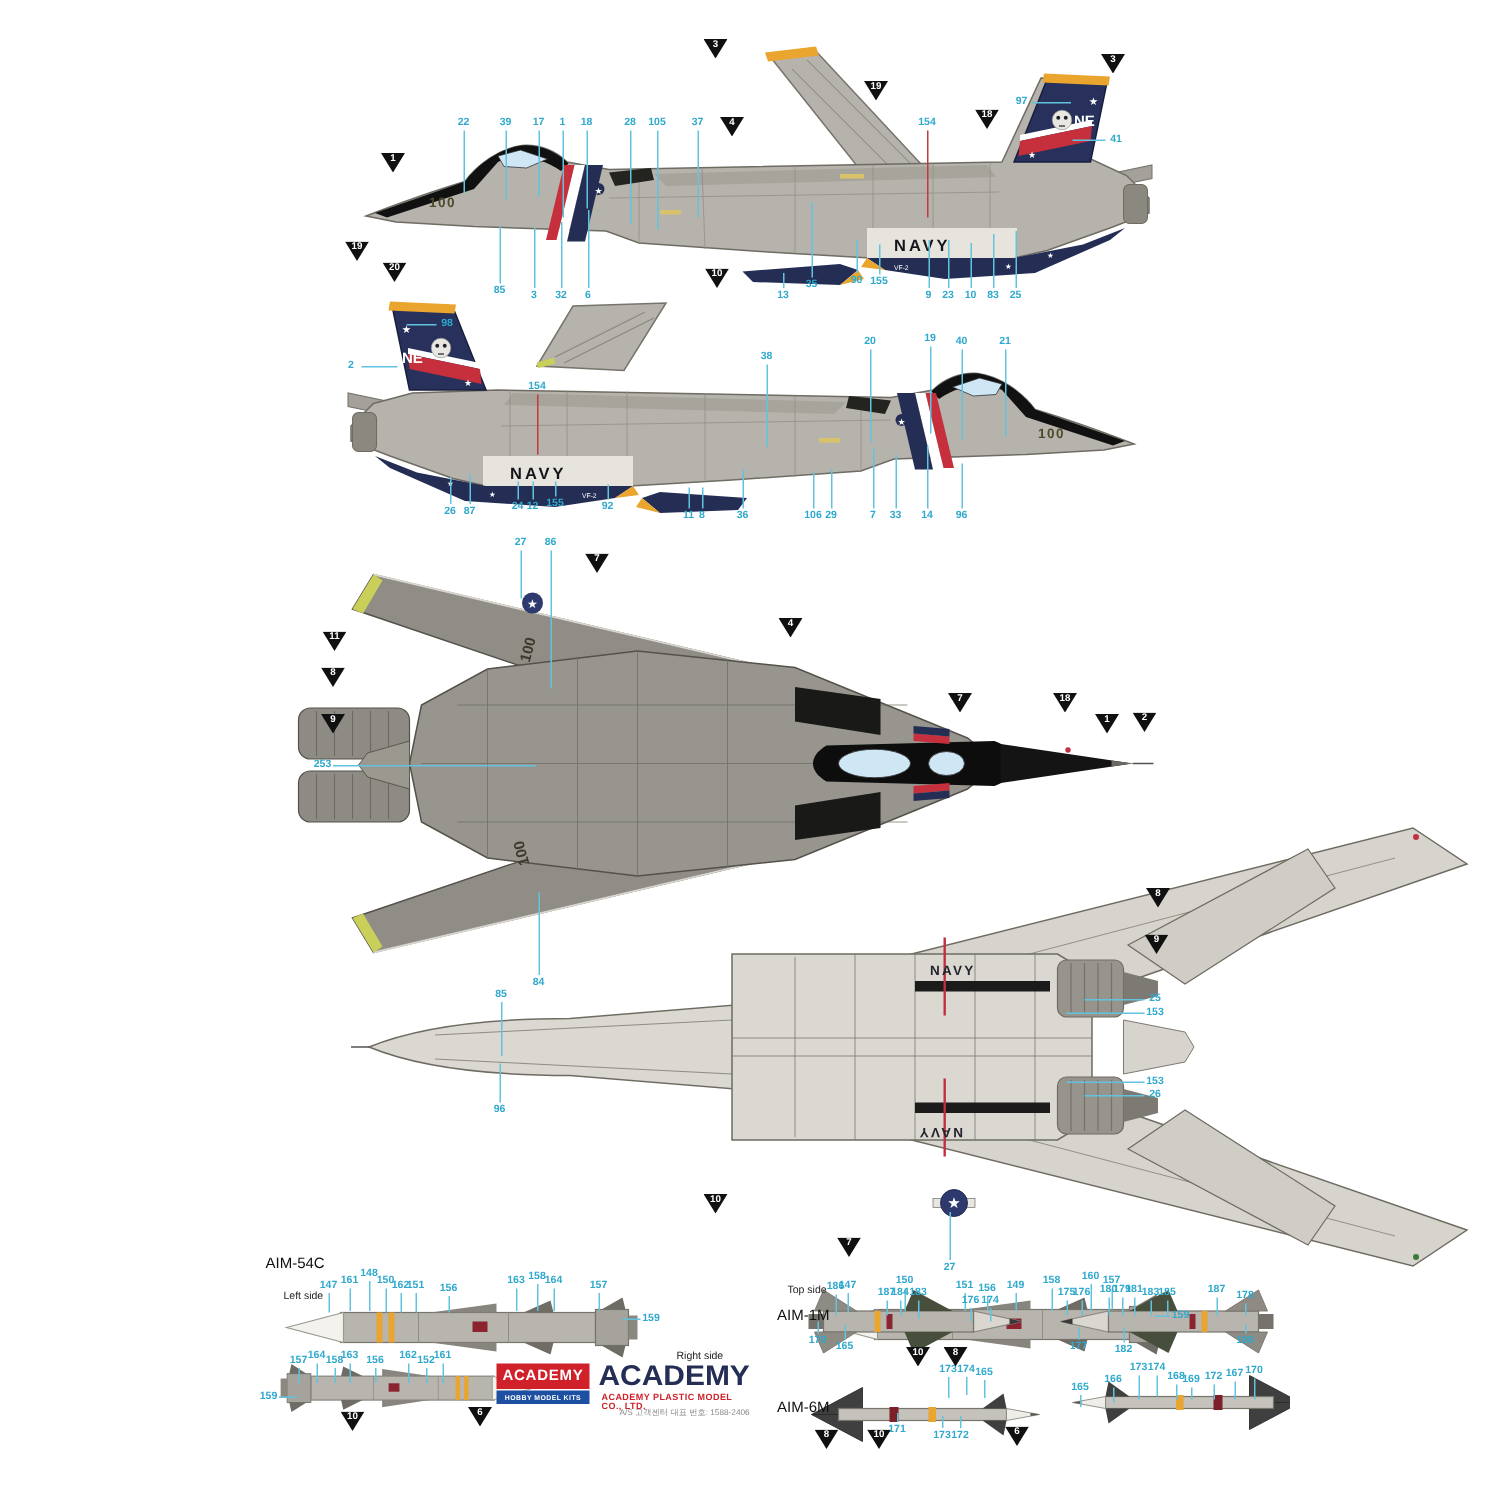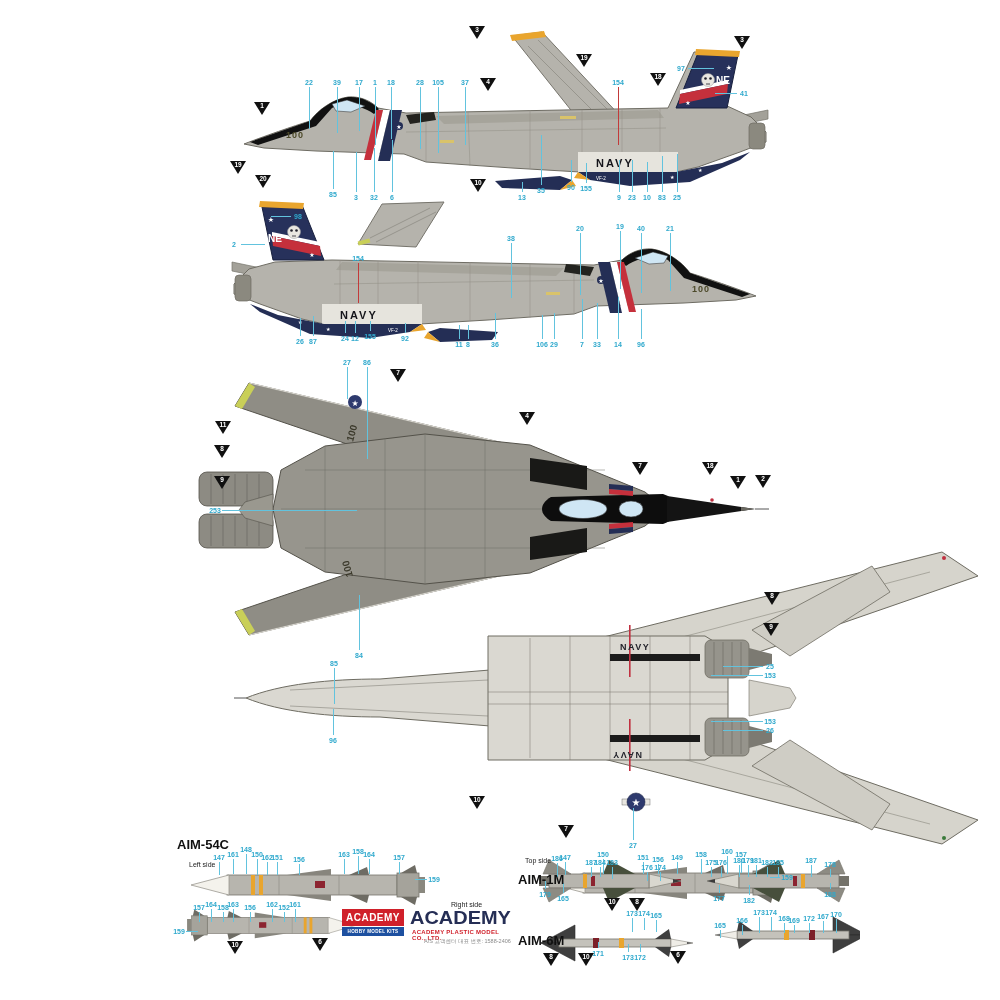--- a/index.html
+++ b/index.html
@@ -5,22 +5,22 @@
   html,body{margin:0;padding:0;}
   body{width:1000px;height:1000px;background:#fff;font-family:"Liberation Sans",sans-serif;position:relative;overflow:hidden;}
   #sheet{position:absolute;inset:0;background:#fff;outline:1px solid #ececea;}
   .view{position:absolute;}
   .view svg{position:absolute;left:0;top:0;display:block;}
   .co{position:absolute;transform:translate(-50%,-50%);font-size:7px;font-weight:bold;color:#2fa9cd;white-space:nowrap;z-index:5;}
   .ld{position:absolute;background:#62c3de;z-index:4;}
   .tri{position:absolute;width:16px;height:13px;background:#101010;clip-path:polygon(0 0,100% 0,50% 100%);z-index:6;}
   .tri b{display:block;text-align:center;color:#fff;font-size:6.5px;line-height:8px;font-weight:bold;font-style:normal;}
   .slabel{position:absolute;font-size:7px;color:#222;z-index:5;}
-  .wtitle{position:absolute;font-size:13px;font-weight:bold;color:#101010;z-index:5;}
-  .logo{position:absolute;left:342px;top:903px;width:170px;height:45px;}
+  .wtitle{position:absolute;font-size:10px;font-weight:normal;color:#101010;z-index:5;}
+  .logo{position:absolute;left:331px;top:903px;width:170px;height:45px;}
   .badge{position:absolute;left:0;top:6px;width:62px;}
   .badge-top{background:#d0202a;color:#fff;font-weight:bold;font-size:10px;text-align:center;padding:3px 0;letter-spacing:.5px;}
   .badge-bottom{background:#1d50a0;color:#fff;font-weight:bold;font-size:4.6px;text-align:center;padding:2px 0;margin-top:1px;letter-spacing:.3px;}
   .brand{position:absolute;left:68px;top:4px;font-size:19px;font-weight:900;color:#252e55;letter-spacing:0;transform:scaleX(1.05);transform-origin:left;}
   .company{position:absolute;left:70px;top:26px;font-size:6px;font-weight:bold;color:#d0202a;letter-spacing:.3px;}
   .service{position:absolute;left:82px;top:35px;font-size:5.5px;color:#8a8a8a;}
   text{font-family:"Liberation Sans",sans-serif;}
 </style>
 </head>
 <body>

